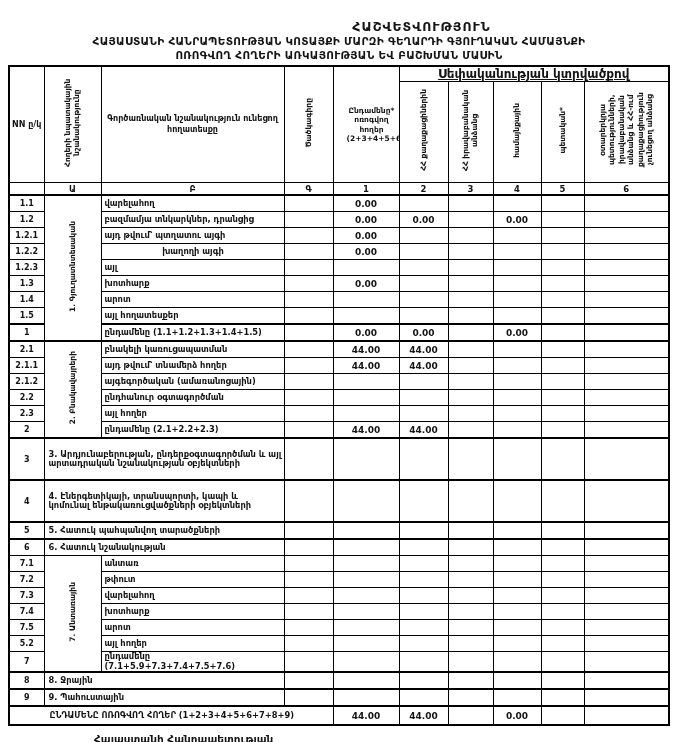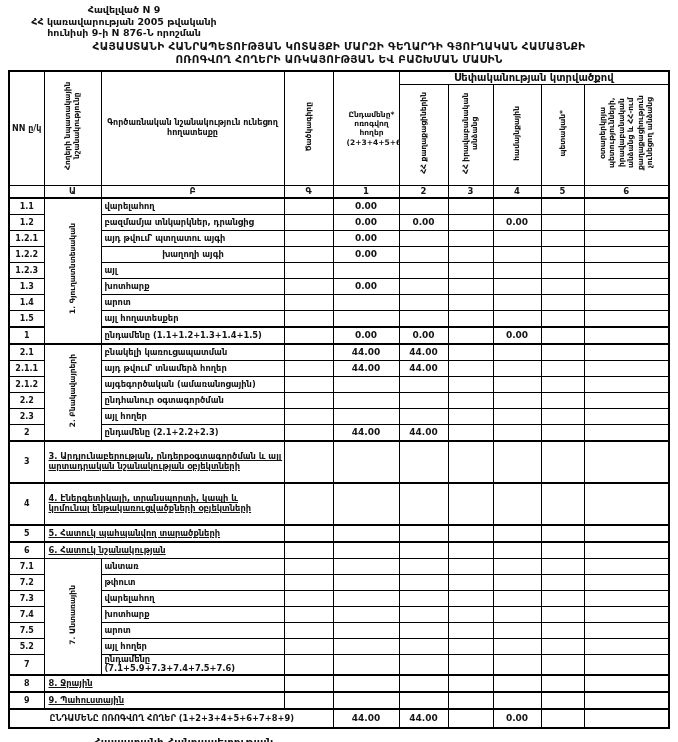--- a/index.html
+++ b/index.html
@@ -13,57 +13,53 @@
   .page{padding:4px 8px 0 8px;}
   
   .top{display:flex;align-items:flex-start;}
   .doc-title{flex:1;text-align:center;font-size:12.5px;letter-spacing:1px;padding-top:15px;padding-left:165px;}
   .annex{width:232px;text-align:center;font-size:9.5px;line-height:1.22;}
   .subtitle{text-align:center;font-size:10.5px;line-height:1.2;margin-top:1px;letter-spacing:.3px;}
   
   table{border-collapse:collapse;table-layout:fixed;width:660px;margin:4px auto 0 auto;border:2px solid #000;}
   th,td{border:1px solid #000;padding:0 2px;overflow:hidden;vertical-align:middle;}
   thead th{font-weight:bold;}
-  .own-h{height:12px;font-size:10px;text-align:center;}
+  .own-h{height:12px;font-size:12px;text-align:center;text-decoration:underline;}
   .nn-h{font-size:8px;text-align:center;}
   .total-h{font-size:7.5px;text-align:center;line-height:1.25;padding-left:13px;}
   .land-h{font-size:8px;text-align:center;line-height:1.3;}
   .vh{text-align:center;height:98px;}
   .vert{
     writing-mode:vertical-rl;transform:rotate(180deg);
     margin:0 auto;font-size:7.5px;line-height:1.25;
     max-height:96px;white-space:normal;display:inline-block;
   }
   .vcell{text-align:center;}
   .vcell .vert{max-height:132px;font-size:7.5px;}
   tr.letters td{height:11px;font-size:8.5px;text-align:center;border-bottom:2px solid #000;}
   tbody td{height:15px;}
   .num{font-size:8px;text-align:center;}
   .lbl{font-size:8.3px;text-align:left;padding-left:3px;line-height:1.15;}
   .lbl.center{text-align:center;}
-  .lbl.fullspan{padding-left:4px;text-decoration:underline;}
+  .lbl.fullspan{padding-left:4px;}
   .lbl.grand{text-align:center;font-size:8.3px;}
   .val{font-size:9px;text-align:center;}
   tr.tall td{height:40px;}
   tr.heavy td{border-top-width:2px;}
   tr.grand-row td{border-top-width:2px;height:17px;}
   
   .footer{display:flex;margin-top:7px;padding-left:86px;font-size:10.5px;line-height:1.3;}
 </style>
 </head>
 <body>
 
 <div class="page">
 
   <div class="top">
-    <div class="annex">
-      <div>Հավելված N 9</div>
-      <div>ՀՀ կառավարության 2005 թվականի</div>
-      <div>հունիսի 9-ի N 876-Ն որոշման</div>
-    </div>
+    <div class="doc-title">ՀԱՇՎԵՏՎՈՒԹՅՈՒՆ</div>
   </div>
   <div class="subtitle">ՀԱՅԱՍՏԱՆԻ ՀԱՆՐԱՊԵՏՈՒԹՅԱՆ ԿՈՏԱՅՔԻ ՄԱՐԶԻ ԳԵՂԱՐԴԻ ԳՅՈՒՂԱԿԱՆ ՀԱՄԱՅՆՔԻ</div>
   <div class="subtitle">ՈՌՈԳՎՈՂ ՀՈՂԵՐԻ ԱՌԿԱՅՈՒԹՅԱՆ ԵՎ ԲԱՇԽՄԱՆ ՄԱՍԻՆ</div>
 
   <table>
     <colgroup>
       <col style="width:35px">
         <col style="width:57px">
         <col style="width:183px">
       <col style="width:49px">

